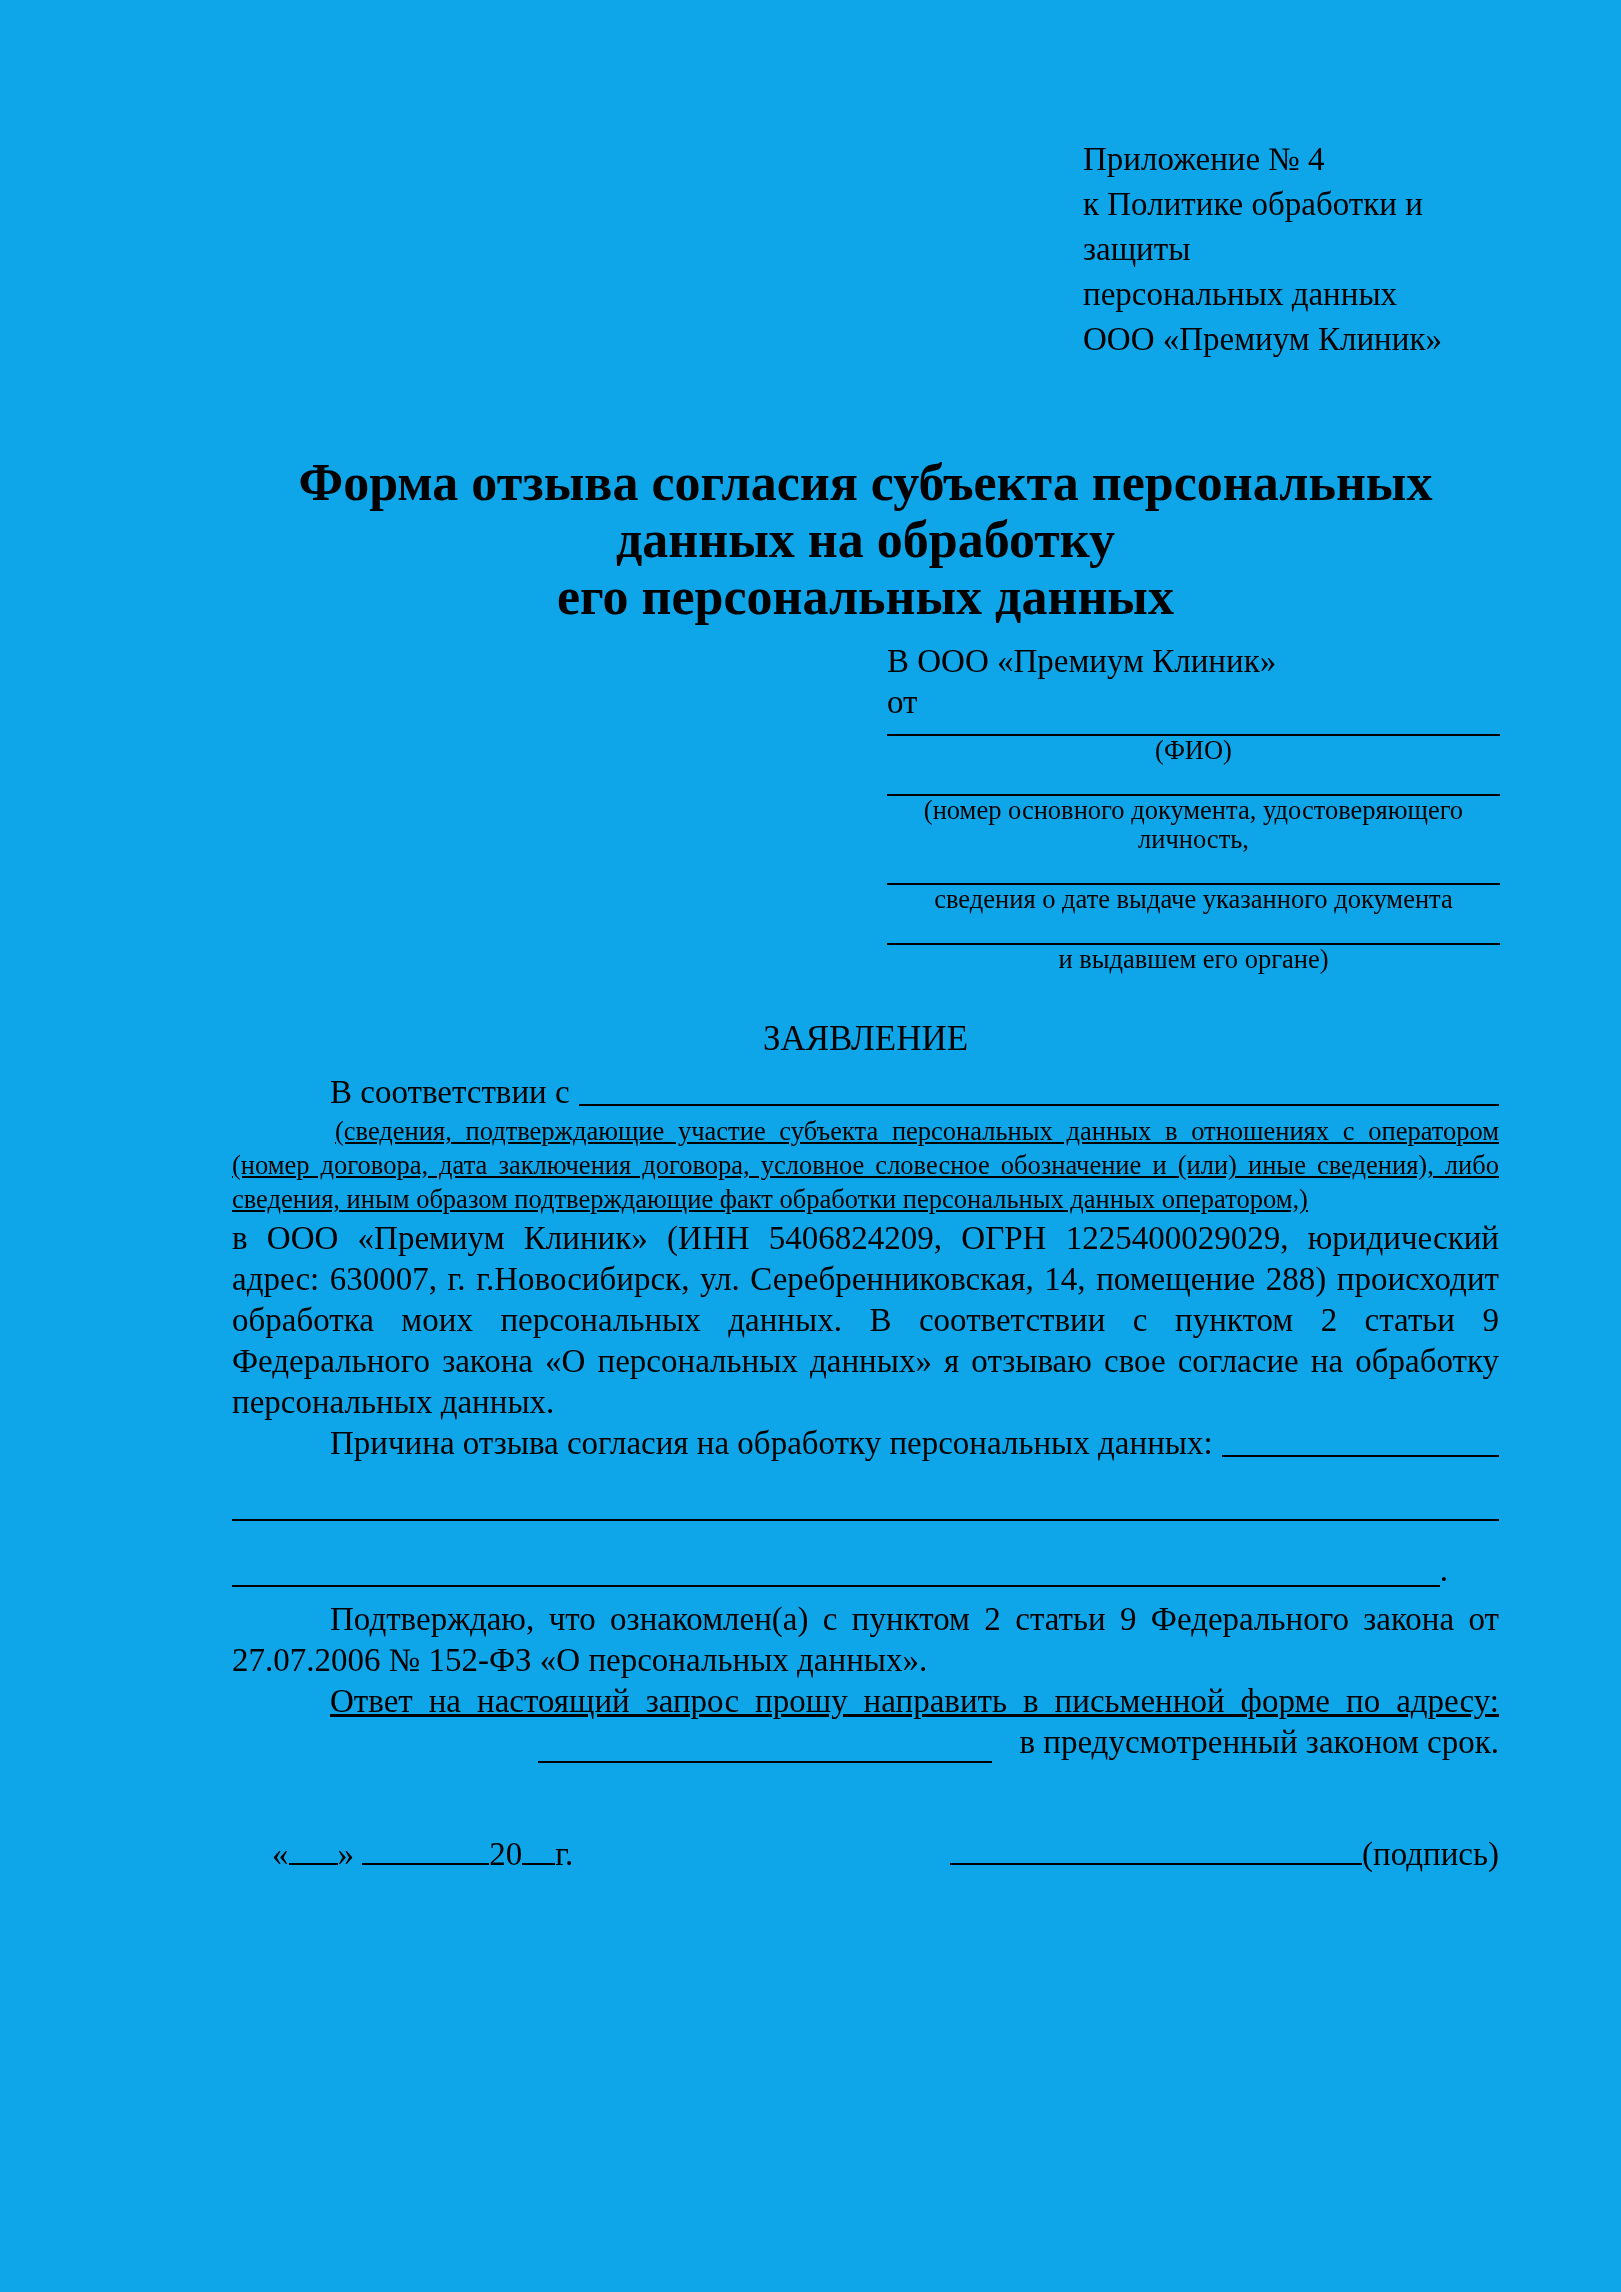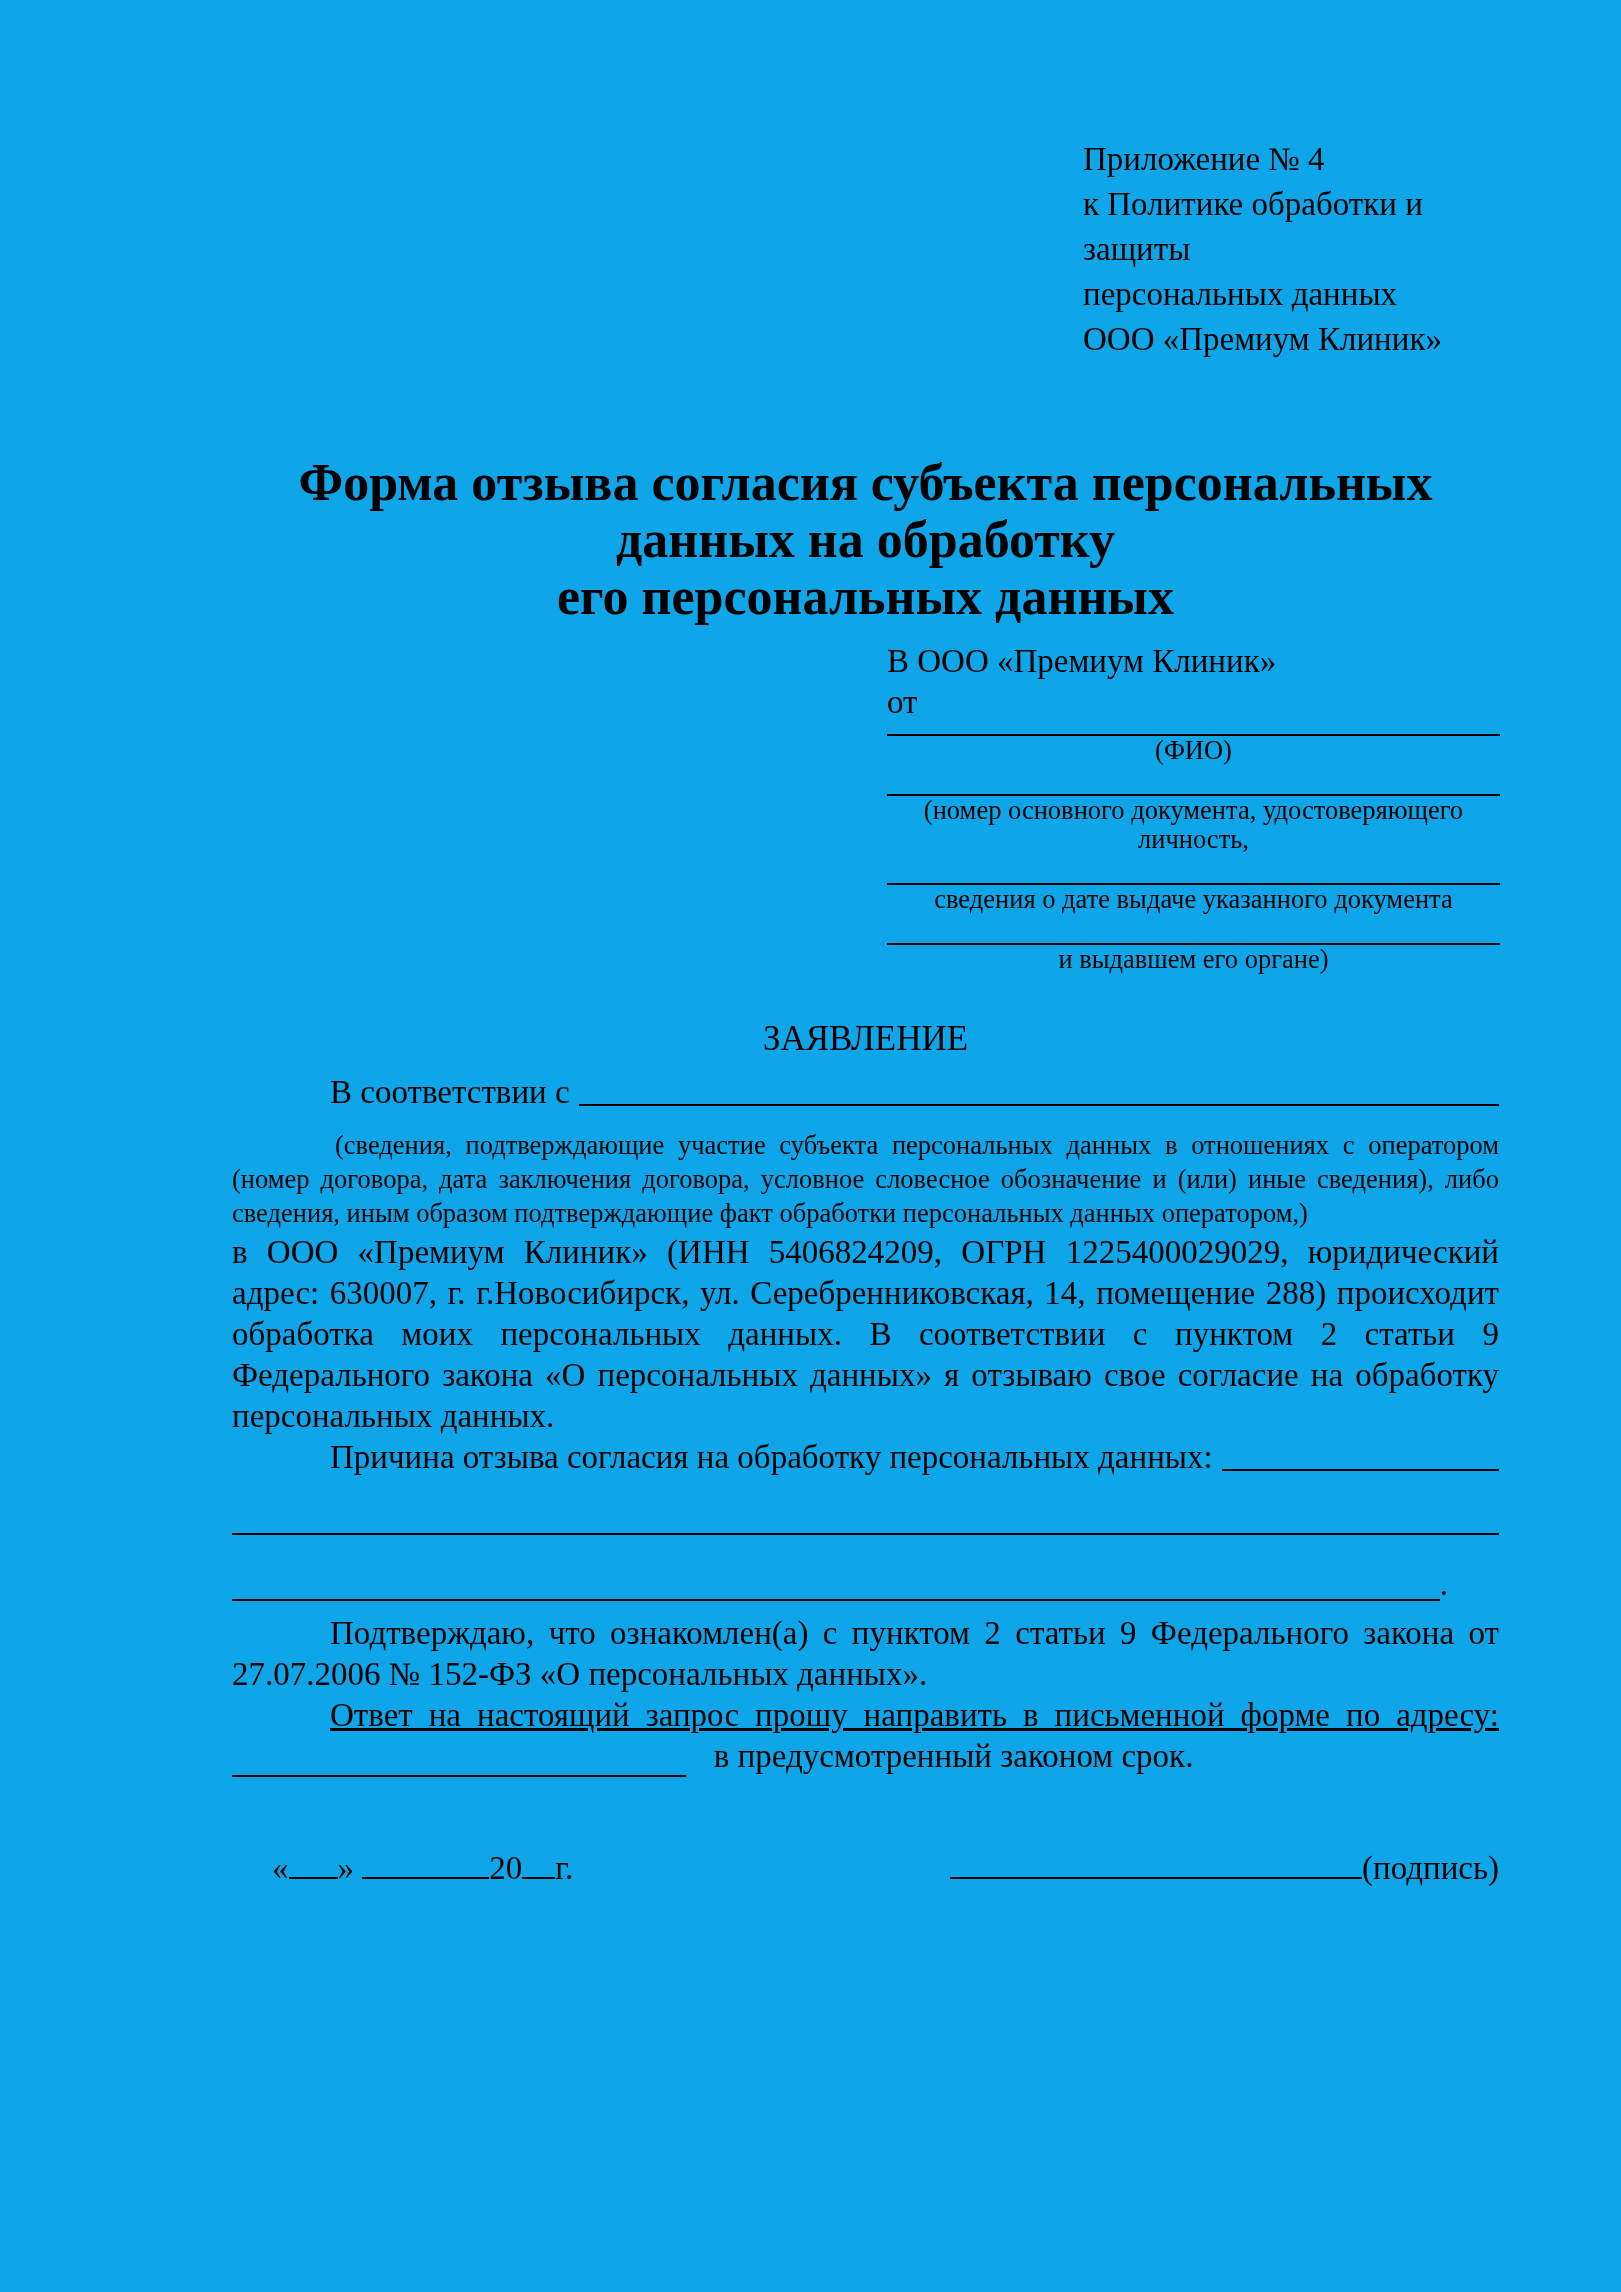--- a/index.html
+++ b/index.html
@@ -59,40 +59,42 @@
   .statement-heading {
     margin-top: 43px;
     text-align: center;
     font-size: 35px;
     line-height: 43px;
   }
 
   .flex-row {
     display: flex;
     align-items: flex-end;
+    justify-content: flex-end;
   }
   .lead-indent {
     margin-left: 98px;
     white-space: nowrap;
   }
   .fill-line {
     flex: 1 1 auto;
     border-bottom: 2.9px solid #000;
     margin-bottom: 6.9px;
     margin-left: 9.8px;
   }
 
   .accordance-row { margin-top: 11.8px; }
 
   .fine-print {
-    margin-top: 15px;
+    margin-top: 1px;
     font-size: 26.5px;
     line-height: 34px;
     text-align: justify;
     text-indent: 103px;
+    text-decoration: underline;
   }
 
   .main-paragraph {
     margin-top: 2px;
     text-align: justify;
   }
 
   .reason-row { margin-top: 0; }
 
   .blank-line-full {

